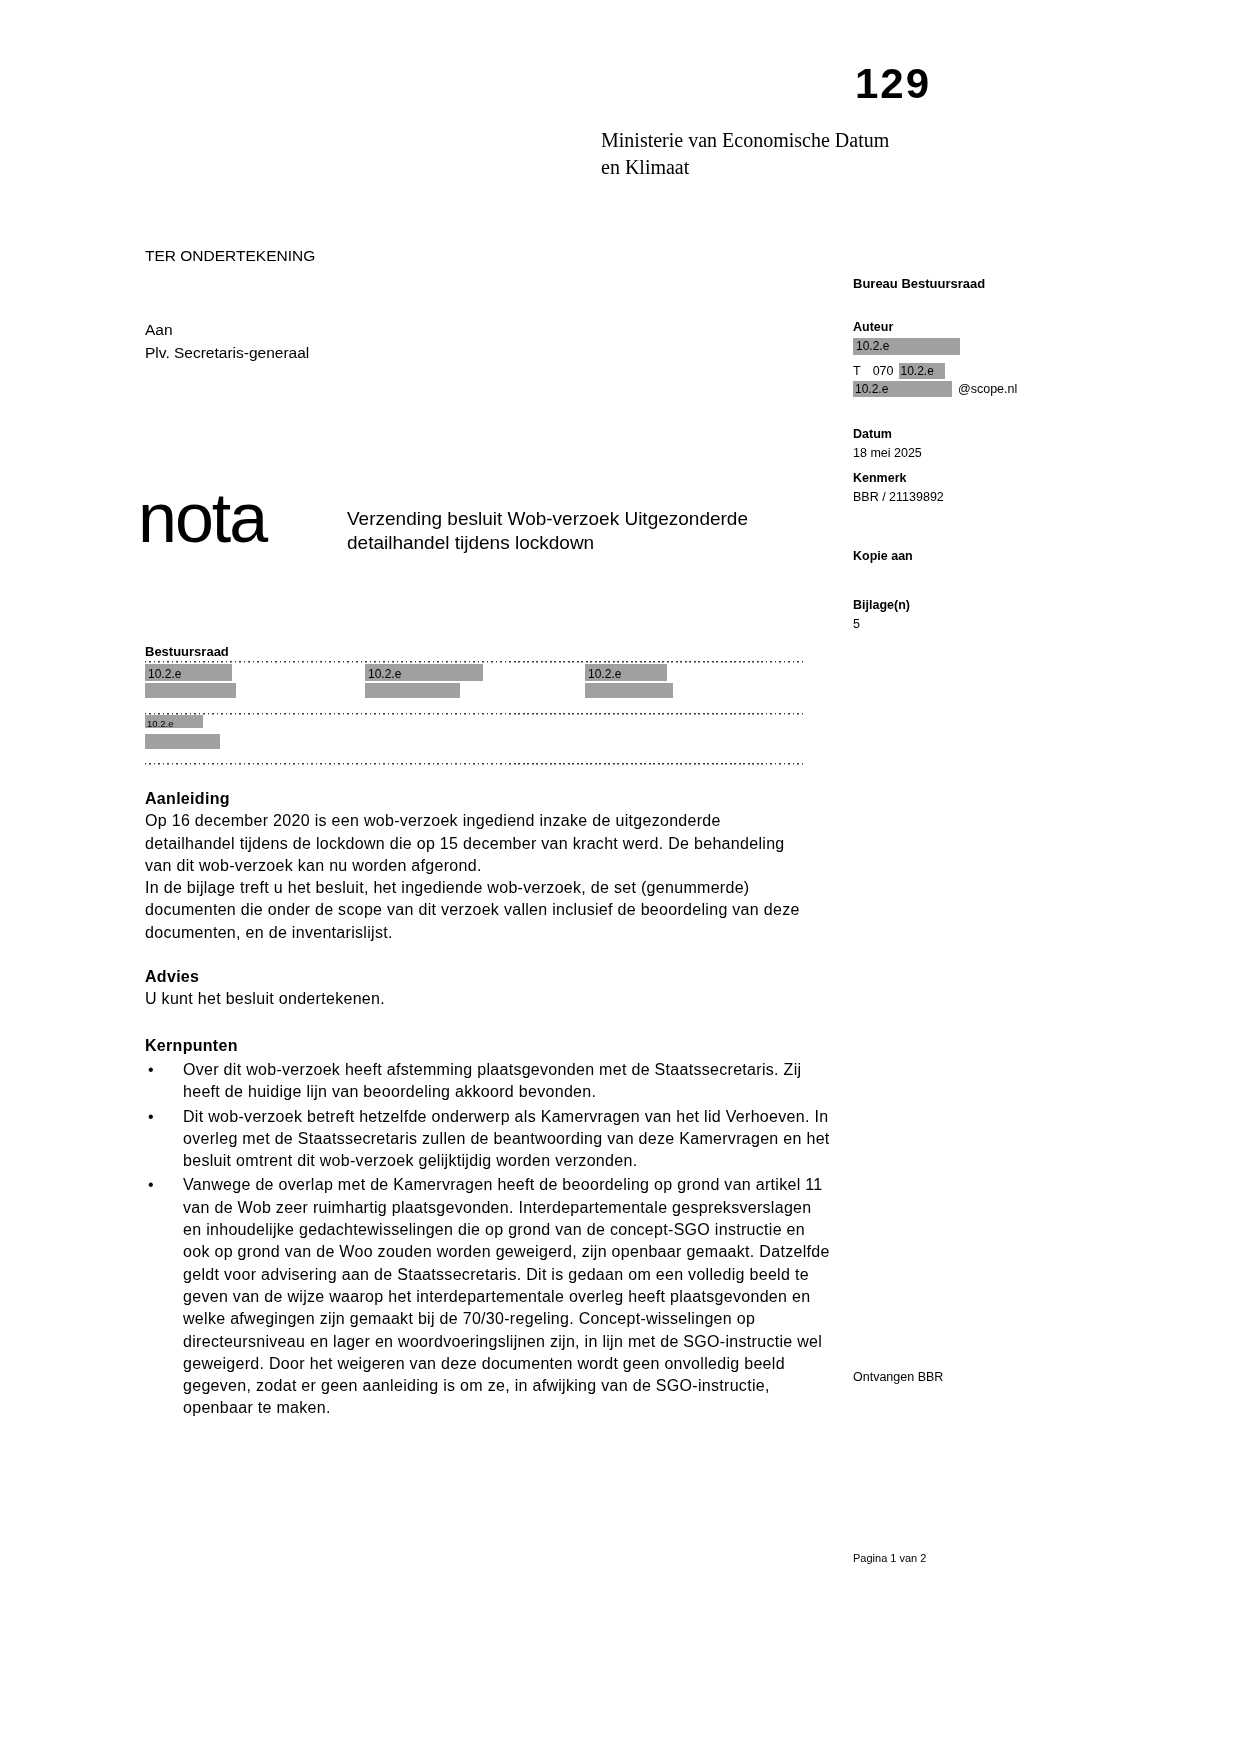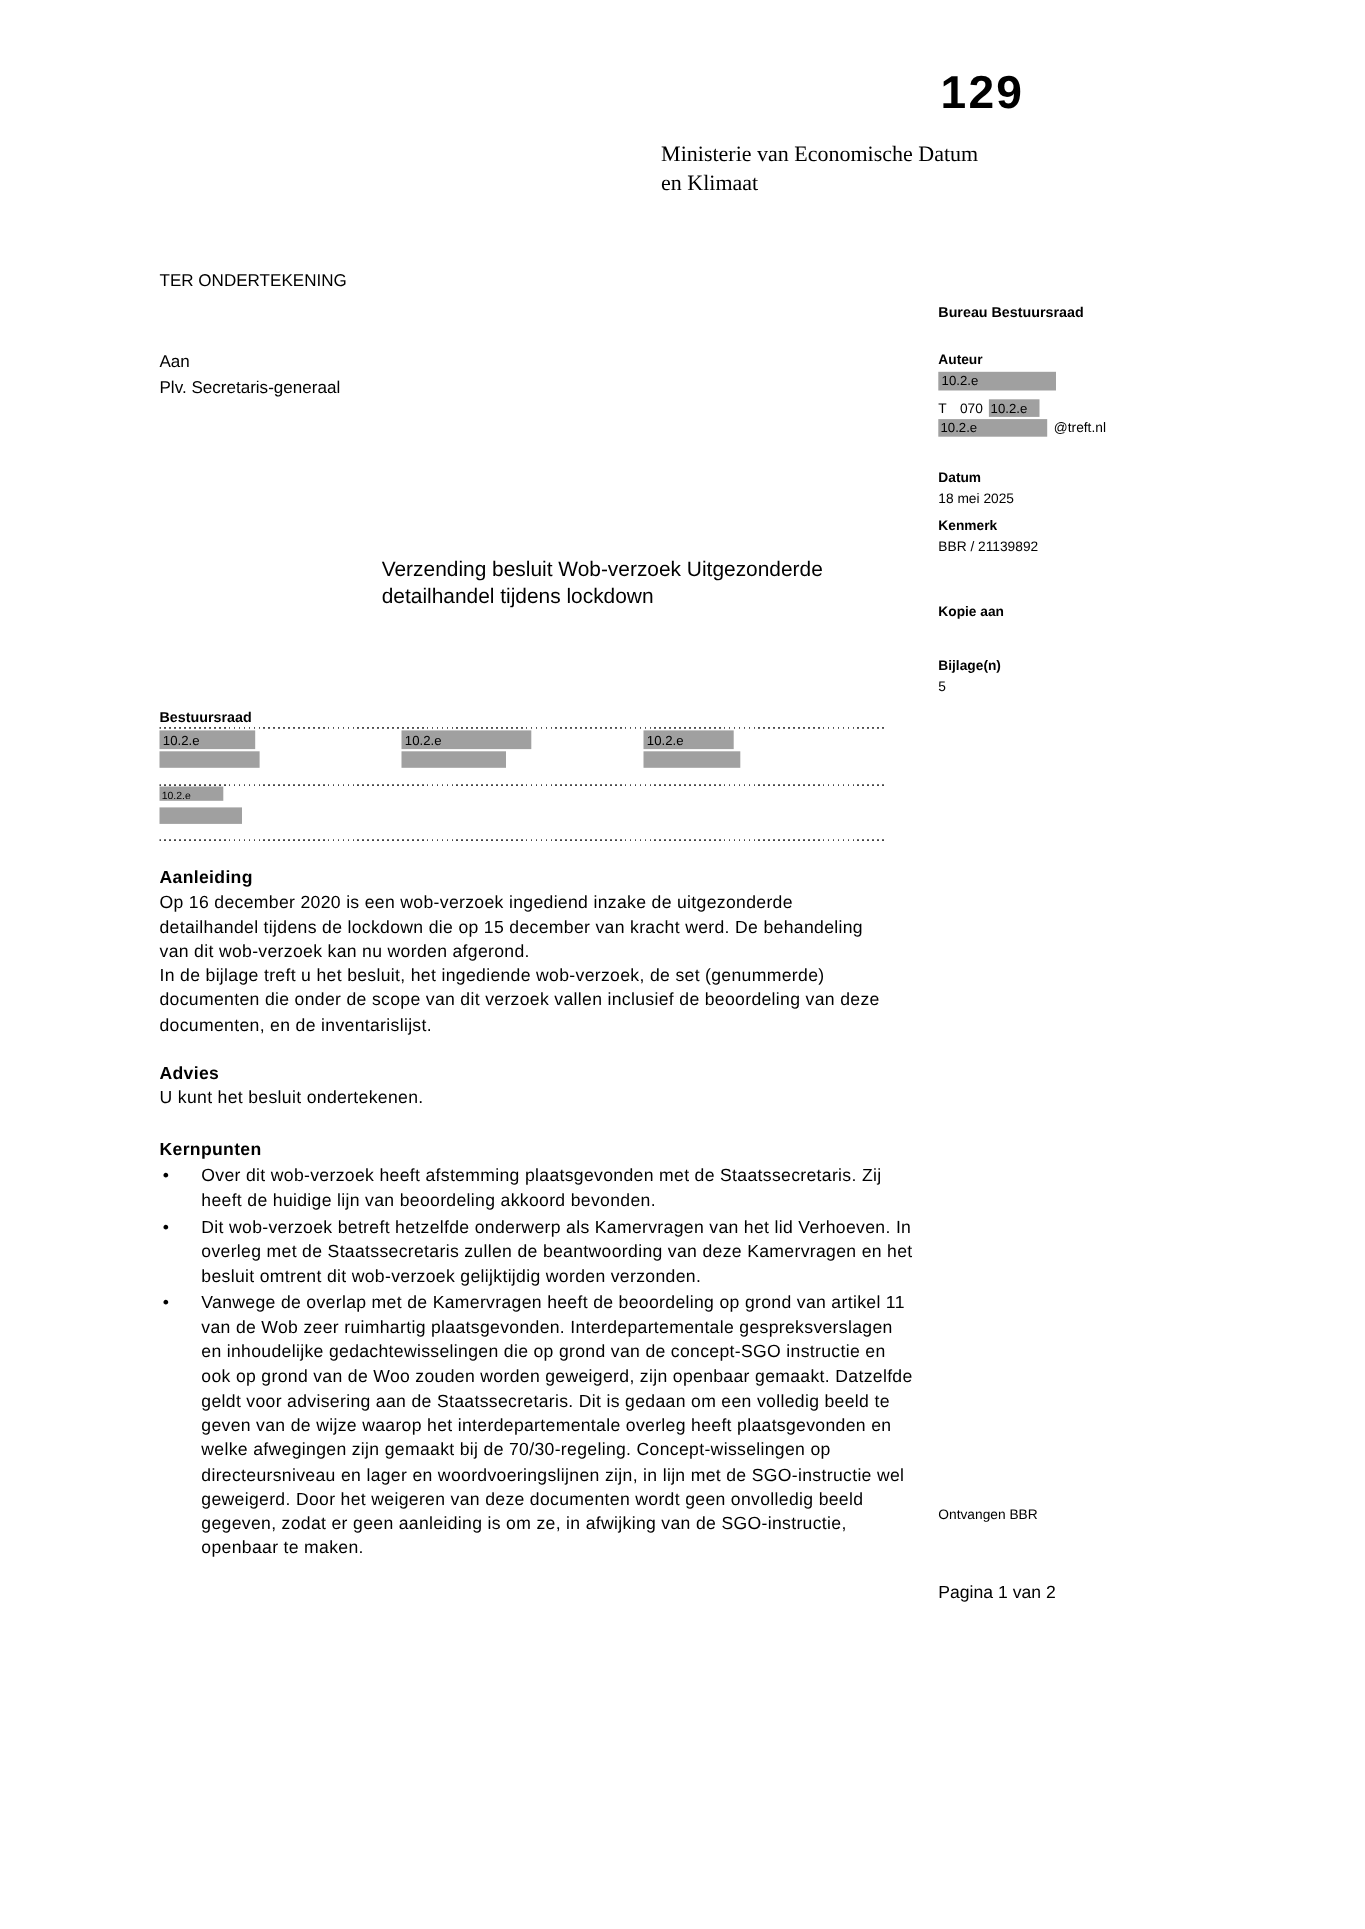--- a/index.html
+++ b/index.html
@@ -84,21 +84,21 @@
   .docbody p { margin: 0; width: 655px; }
   .h3 { font-weight: 700; }
   .gap-advies { margin-top: 22px; }
   .gap-kern { margin-top: 24px; }
   .bullets { list-style: none; margin: 0; padding: 0; width: 690px; }
   .bullets li { display: flex; margin-top: 2px; }
   .bullet { flex: none; width: 35px; padding-left: 3px; }
   .btext { flex: none; width: 648px; }
 
   .ontvangen { position: absolute; left: 853px; top: 1370px; font-size: 12.5px; }
-  .pagefoot { position: absolute; left: 853px; top: 1440px; font-size: 16px; }
+  .pagefoot { position: absolute; left: 853px; top: 1552px; font-size: 11px; }
 </style>
 </head>
 <body>
 
 <div class="page">
 
   <div class="stamp">129</div>
 
   <div class="ministry">
     <div>Ministerie van Economische Datum</div>
@@ -116,31 +116,32 @@
     <div class="sb-bureau">Bureau Bestuursraad</div>
     <div class="sb-label sb-auteur">Auteur</div>
     <div class="redact auteur-redact" style="background: rgb(160, 160, 160);"><span class="redact-code">10.2.e</span></div>
     <div class="sb-phone">
       <span>T</span>
       <span class="phone-area">070</span>
       <span class="redact phone-redact" style="background: rgb(160, 160, 160);"><span class="redact-code">10.2.e</span></span>
     </div>
     <div class="sb-email">
       <span class="redact email-redact" style="background: rgb(160, 160, 160);"><span class="redact-code">10.2.e</span></span>
-      <span class="email-domain">@treft.nl</span>
+      <span class="email-domain">@scope.nl</span>
     </div>
     <div class="sb-label sb-datum">Datum</div>
     <div class="sb-value">18 mei 2025</div>
     <div class="sb-label sb-kenmerk">Kenmerk</div>
     <div class="sb-value">BBR / 21139892</div>
     <div class="sb-label sb-kopie">Kopie aan</div>
     <div class="sb-label sb-bijlage">Bijlage(n)</div>
     <div class="sb-value">5</div>
   </div>
 
+  <div class="nota-brand">nota</div>
 
   <div class="nota-title">
     <div>Verzending besluit Wob-verzoek Uitgezonderde</div>
     <div>detailhandel tijdens lockdown</div>
   </div>
 
   <div class="paraaf-label">Bestuursraad</div>
 
   <div class="dotline dot1"></div>
 

